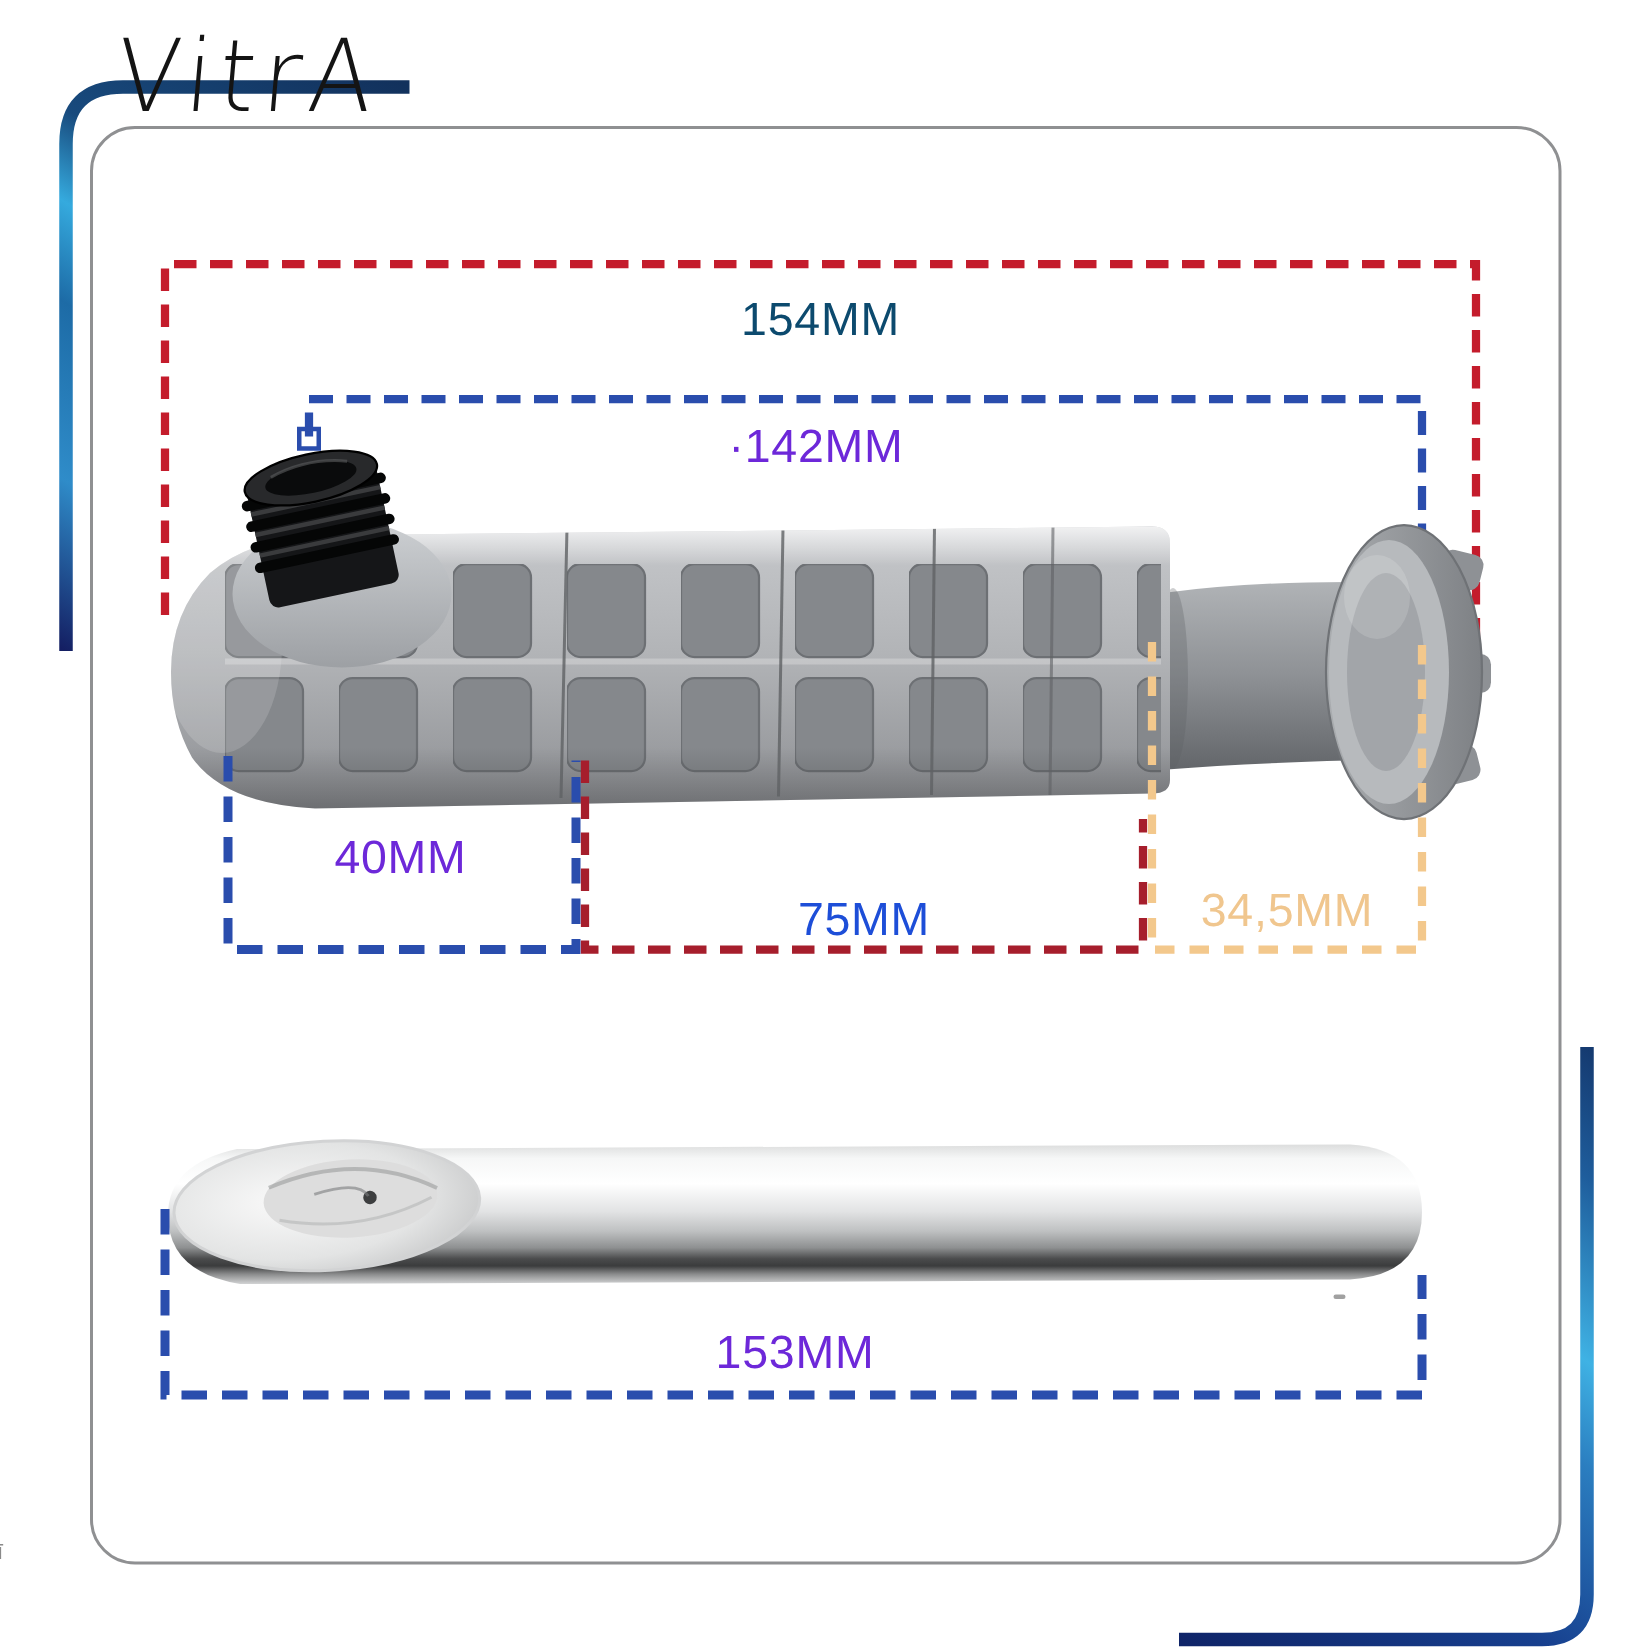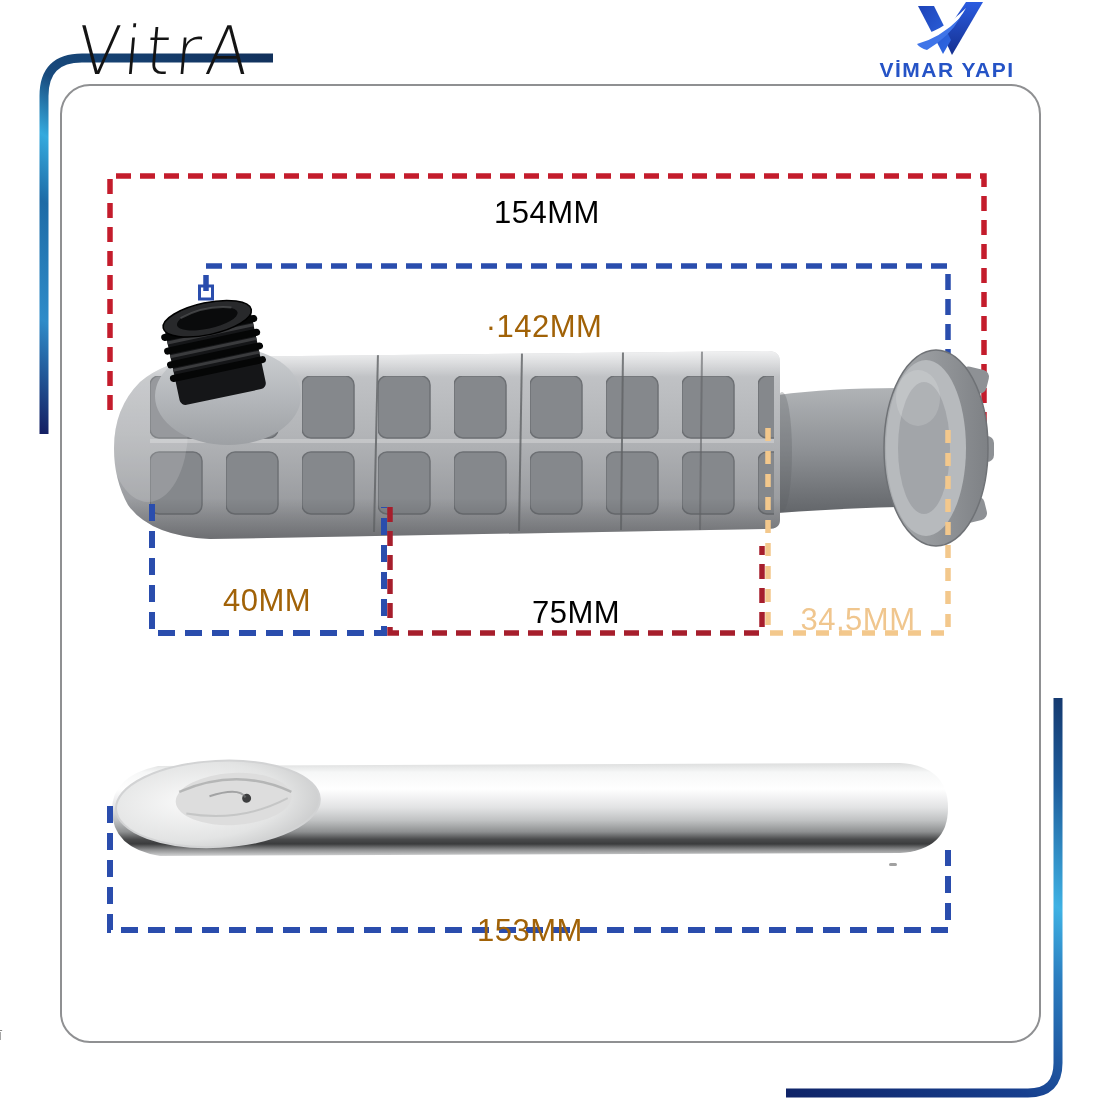--- a/index.html
+++ b/index.html
@@ -12,23 +12,23 @@
   
   .vitra{position:absolute;left:78px;top:14px;font-family:"DejaVu Sans",sans-serif;
          font-size:62px;font-weight:200;letter-spacing:5px;color:#141414;
          transform:skewX(-5deg) scaleY(1.08);z-index:6;}
   .vimar{position:absolute;left:852px;top:2px;width:190px;text-align:center;z-index:6;}
   .vimar-text{position:relative;display:inline-block;margin-top:2px;font-size:21px;font-weight:bold;
           letter-spacing:1.5px;color:#2553c6;white-space:nowrap;}
   
   .dim-label{position:absolute;transform:translateX(-50%);font-size:31px;font-weight:500;
              letter-spacing:0.5px;white-space:nowrap;z-index:5;}
-  .c-red{color:#000000;}
-  .c-blue{color:#a16207;margin-top:29px;}
-  .c-darkred{color:#000000;}
+  .c-red{color:#0c4a6e;}
+  .c-blue{color:#6d28d9;}
+  .c-darkred{color:#1d4ed8;}
   .c-orange{color:#f0c68e;}
   .artifact{position:absolute;color:#8a8a8a;font-size:15px;z-index:6;}
   .speck{position:absolute;left:889px;top:863px;width:8px;height:3px;background:#6f6f6f;
          opacity:.65;border-radius:2px;z-index:6;}
   svg{display:block;}
   .z2{z-index:2;} .z3{z-index:3;} .z4{z-index:4;}
 </style>
 </head>
 <body>
 
@@ -59,39 +59,20 @@
         <stop offset="0.64" stop-color="#3fb2e4"></stop>
         <stop offset="0.85" stop-color="#1e5d9c"></stop>
         <stop offset="1" stop-color="#153a70"></stop>
       </linearGradient>
     </defs>
     <path d="M 786 1093 L 1028 1093 Q 1058 1093 1058 1063 L 1058 698" fill="none" stroke="url(#decorBR)" stroke-width="9" stroke-linecap="butt"></path>
   </svg>
 
   <div class="vitra">VitrA</div>
 
-  <div class="vimar">
-    <svg width="74" height="54" viewBox="0 0 74 54" style="margin:0 auto;">
-      <defs>
-        <linearGradient id="vg1" x1="0" y1="0" x2="0" y2="1">
-          <stop offset="0" stop-color="#2a5be0"></stop>
-            <stop offset="1" stop-color="#15308f"></stop>
-        </linearGradient>
-        <linearGradient id="vg2" x1="0" y1="0" x2="1" y2="1">
-          <stop offset="0" stop-color="#1d43b8"></stop>
-            <stop offset="1" stop-color="#2f6ae6"></stop>
-        </linearGradient>
-      </defs>
-      <polygon points="56,0 73,0 42,53 33,34" fill="url(#vg1)"></polygon>
-      <polygon points="8,4 24,4 41,38 33,52" fill="url(#vg2)"></polygon>
-      <path d="M 2 36 Q 32 30 56 6 Q 44 28 18 42 Q 7 42 2 36 Z" fill="#ffffff"></path>
-      <path d="M 7 42 Q 30 36 50 16 Q 40 34 17 48 Q 10 46 7 42 Z" fill="#3f74e8"></path>
-    </svg>
-    <div class="vimar-text">VİMAR YAPI</div>
-  </div>
 
   <svg class="abs z2" width="1100" height="1100" viewBox="0 0 1100 1100">
     <path d="M 110 410 L 110 176 L 984 176 L 984 438" fill="none" stroke-width="5.5" stroke-dasharray="15 9" stroke="#c41c2c"></path>
     <path d="M 206 291 L 206 266 L 948 266 L 948 358" fill="none" stroke-width="5.5" stroke-dasharray="16 9" stroke="#2a4dad"></path>
     <rect x="199.5" y="286" width="13" height="13" fill="none" stroke-width="3" stroke="#2a4dad"></rect>
   </svg>
 
   <svg class="abs z3" width="1100" height="1100" viewBox="0 0 1100 1100">
     <defs>
       <linearGradient id="bodyGrad" x1="0" y1="0" x2="0" y2="1">
@@ -220,19 +201,19 @@
         <circle cx="247" cy="800" r="4.5" fill="#3d3e3f"></circle>
         <path d="M 210 796 Q 240 788 246 799" stroke="#7c7d7e" stroke-width="2" fill="none" opacity="0.6"></path>
       </g>
     </g>
   </svg>
 
   <div class="dim-label c-red" style="left:547px;top:195px;">154MM</div>
   <div class="dim-label c-blue" style="left:544px;top:280px;">·142MM</div>
   <div class="dim-label c-blue" style="left:267px;top:554px;">40MM</div>
   <div class="dim-label c-darkred" style="left:576px;top:595px;">75MM</div>
-  <div class="dim-label c-orange" style="left:858px;top:602px;">34,5MM</div>
+  <div class="dim-label c-orange" style="left:858px;top:589px;">34,5MM</div>
   <div class="dim-label c-blue" style="left:530px;top:884px;text-align:center;">153MM</div>
 
   <div class="artifact" style="left:-2px;top:1026px;">ī</div>
   <div class="speck"></div>
 
 </div>
 
 </body></html>

